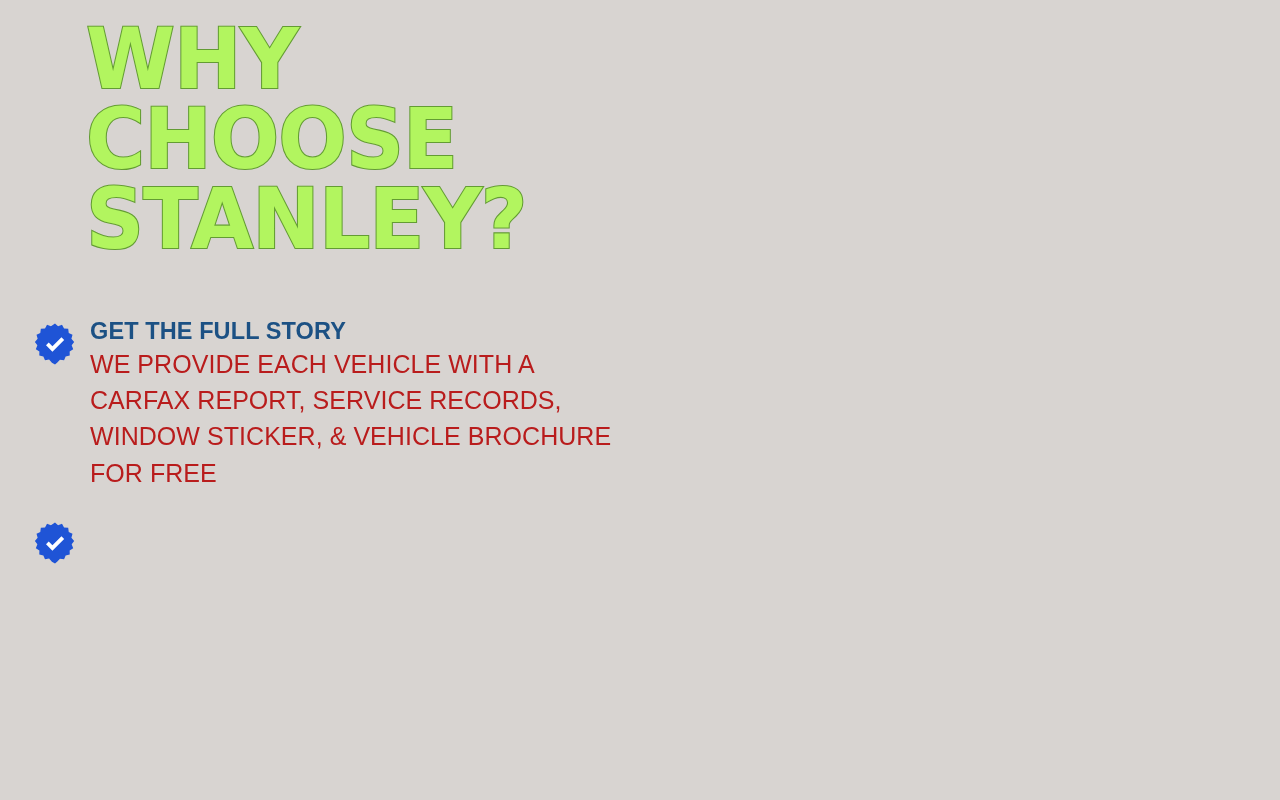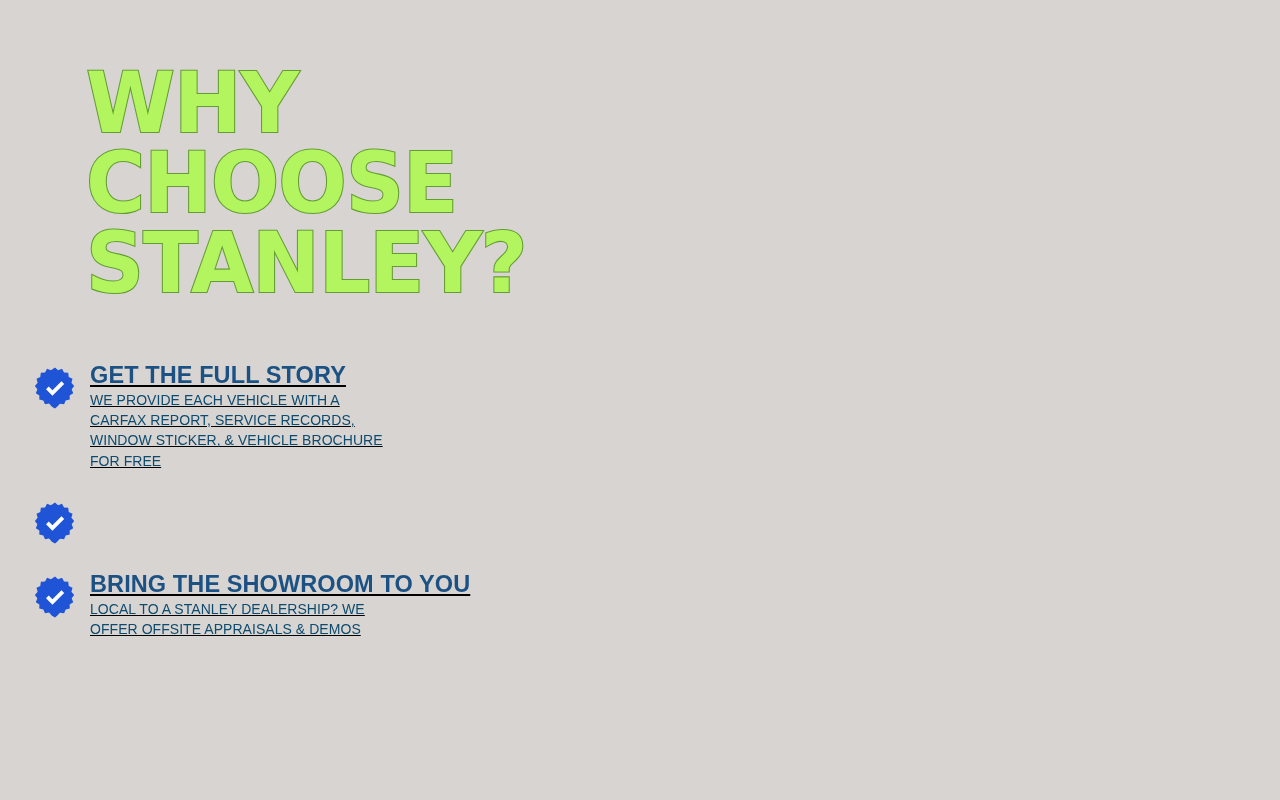--- a/index.html
+++ b/index.html
@@ -15,21 +15,20 @@
     font-family: "Liberation Sans", sans-serif;
     -webkit-font-smoothing: antialiased;
   }
 
   .page {
     position: relative;
     width: 1280px;
     height: 724px;
     background: #d8d4d1;
     box-sizing: border-box;
-    margin-top: 44px;
   }
 
   
   .col {
     position: absolute;
     top: 0;
     box-sizing: border-box;
   }
   .col-left  { left: 0px;   width: 632px; padding: 0; }
   .col-right { left: 640px; width: 640px; padding: 0; }
@@ -54,21 +53,20 @@
     transform: scaleX(0.96);
     transform-origin: left top;
   }
 
   
   .features-left {
     position: absolute;
     left: 0;
     top: 308px;
     width: 632px;
-    text-decoration: underline;
   }
   .features-right {
     position: absolute;
     left: 0;
     top: 28px;
     width: 640px;
   }
 
   .feature {
     position: relative;
@@ -100,24 +98,24 @@
     letter-spacing: 0.1px;
     color: #1c5184;
     text-transform: uppercase;
     margin: 0 0 1px 0;
   }
 
   .feature-desc {
     display: block;
     font-family: "Liberation Sans", sans-serif;
     font-weight: 400;
-    font-size: 14px;
+    font-size: 25px;
     line-height: 1.45;
     letter-spacing: 0.05px;
-    color: #0c4a6e;
+    color: #b91c1c;
     text-transform: uppercase;
     margin: 0;
     white-space: pre-line;
   }
 
   
   .features-left .badge        { left: 33px; }
   .features-left .feature-body { padding-left: 90px; }
   .features-left .feature-title{ margin-left: 0px; }
   .features-right .feature-body { padding-left: 720px; }
@@ -170,33 +168,20 @@
         <span class="badge">
           <svg viewBox="0 0 48 48" xmlns="http://www.w3.org/2000/svg" aria-hidden="true">
             <path fill="#1f54d6" d="M24 1.6l3.35 3.02 4.3-1.53 2.2 4.0 4.55.3.6 4.52 4.1 2.0-1.2 4.4 3.0 3.43-2.7 3.68 1.65 4.26-3.86 2.44.1 4.56-4.47.92-1.72 4.23-4.5-.75-3.1 3.35L24 46.4l-3.35-2.02-3.1-3.35-4.5.75-1.72-4.23-4.47-.92.1-4.56-3.86-2.44L4.75 25.4 2.05 21.72l3.0-3.43-1.2-4.4 4.1-2.0.6-4.52 4.55-.3 2.2-4.0 4.3 1.53z"></path>
             <path fill="#ffffff" d="M21.2 32.4l-7.0-7.0 2.95-2.95 4.05 4.05 9.85-9.85 2.95 2.95z"></path>
           </svg>
         </span>
         <div class="feature-body">
         </div>
       </div>
 
-      <div class="feature f-l2">
-        <span class="badge">
-          <svg viewBox="0 0 48 48" xmlns="http://www.w3.org/2000/svg" aria-hidden="true">
-            <path fill="#1f54d6" d="M24 1.6l3.35 3.02 4.3-1.53 2.2 4.0 4.55.3.6 4.52 4.1 2.0-1.2 4.4 3.0 3.43-2.7 3.68 1.65 4.26-3.86 2.44.1 4.56-4.47.92-1.72 4.23-4.5-.75-3.1 3.35L24 46.4l-3.35-2.02-3.1-3.35-4.5.75-1.72-4.23-4.47-.92.1-4.56-3.86-2.44L4.75 25.4 2.05 21.72l3.0-3.43-1.2-4.4 4.1-2.0.6-4.52 4.55-.3 2.2-4.0 4.3 1.53z"></path>
-            <path fill="#ffffff" d="M21.2 32.4l-7.0-7.0 2.95-2.95 4.05 4.05 9.85-9.85 2.95 2.95z"></path>
-          </svg>
-        </span>
-        <div class="feature-body">
-          <span class="feature-title">BRING THE SHOWROOM TO YOU</span>
-          <span class="feature-desc">LOCAL TO A STANLEY DEALERSHIP? WE
-OFFER OFFSITE APPRAISALS &amp; DEMOS</span>
-        </div>
-      </div>
 
     </div>
   </div>
 
   <div class="col col-right">
     <div class="features-right">
 
       <div class="feature f-r0">
 
         <div class="feature-body">

